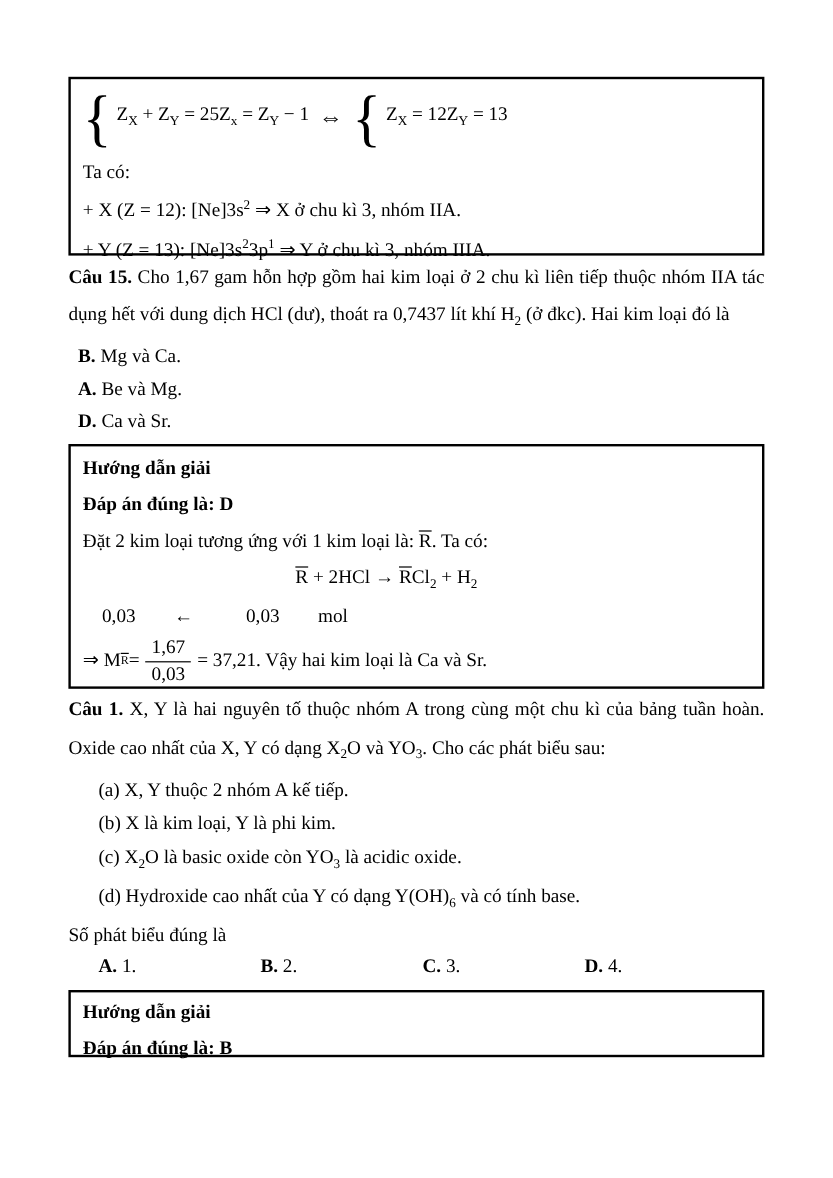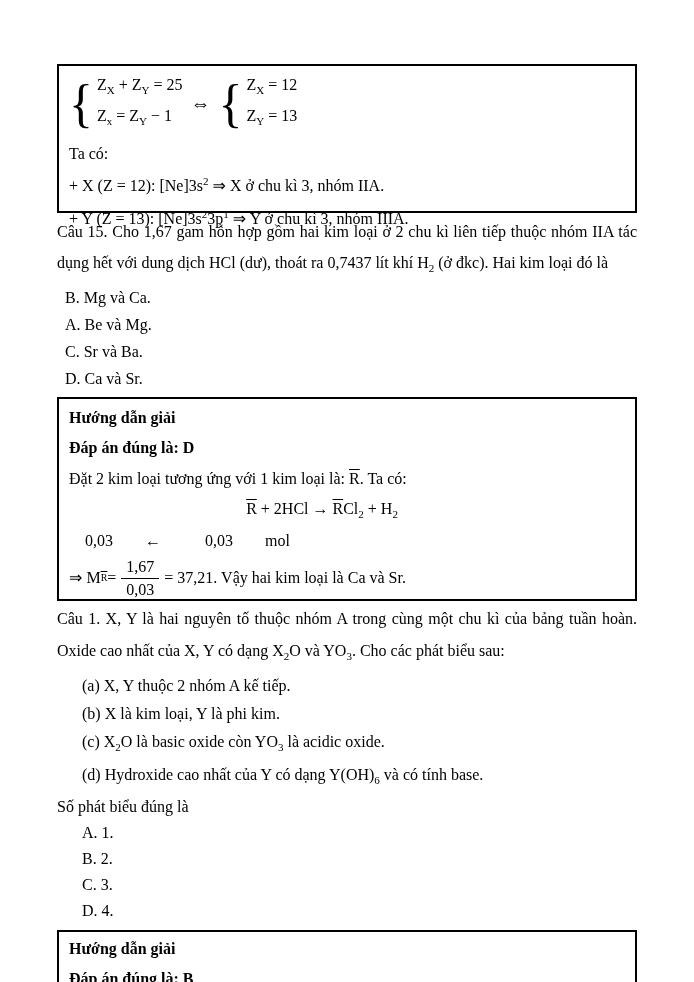--- a/index.html
+++ b/index.html
@@ -4,56 +4,56 @@
 <style>
   * { margin:0; padding:0; box-sizing:border-box; }
   html,body { width:694px; height:982px; background:#ffffff; }
   body {
     font-family:"Liberation Serif", serif;
     font-size:16px;
     color:#000000;
     overflow:hidden;
   }
   .page { padding:64px 57px 0 57px; }
-  .b { font-weight:normal; }
+  .b { font-weight:bold; }
 
   
   .box {
     border:2px solid #000000;
     padding:4px 10px 2px 10px;
   }
   .box1 { height:149px; }
   .box2 { height:204px; margin-top:5px; }
   .box3 { height:56px; margin-top:6px; padding-top:2px; }
 
   
   .eq-row { display:flex; align-items:center; margin:2px 0 6px 0; }
   .brace {
     font-size:50px;
     line-height:52px;
     font-weight:400;
     margin-right:4px;
     transform:scaleY(1.05);
   }
-  .eq-col { display:flex; flex-direction:column; }
+  .eq-col { display:flex; }
   .eq-line { line-height:26px; font-size:16px; }
   .equiv { font-size:20px; margin:0 8px; }
 
   .sb { font-size:11px; vertical-align:-4px; }
   .sp { font-size:11px; vertical-align:6px; }
   .bline { line-height:28px; }
   .bline-first { line-height:27px; }
 
   
   .para { text-align:justify; line-height:31px; margin-top:3px; }
   .para16 { text-align:justify; line-height:32px; margin-top:2px; }
   .opt { line-height:27px; padding-left:8px; }
   .stmt { line-height:28px; padding-left:25px; }
   .qline { line-height:26px; }
-  .opt-row { display:flex; padding-left:25px; line-height:26px;flex-direction:column; }
+  .opt-row { display:flex; padding-left:25px; line-height:26px; }
   .opt-cell { width:135px; }
 
   
   .sol-title { line-height:30px; font-weight:bold; }
   .sol-answer { line-height:30px; font-weight:bold; }
   .sol-setup { line-height:32px; }
   .ovl { text-decoration:overline; }
   .center-line { text-align:center; padding-right:50px; line-height:28px; }
   .mol-line { padding-right:50px; line-height:26px; }
   .mol-line span { margin:0 16px; }
@@ -91,21 +91,20 @@
     </div>
     <div class="bline-first">Ta có:</div>
     <div class="bline"><span>+ X (Z = 12): [Ne]3s</span><span class="sp">2</span><span> ⇒ X ở chu kì 3, nhóm IIA.</span></div>
     <div class="bline"><span>+ Y (Z = 13): [Ne]3s</span><span class="sp">2</span><span>3p</span><span class="sp">1</span><span> ⇒ Y ở chu kì 3, nhóm IIIA.</span></div>
   </div>
 
   <p class="para"><span class="b">Câu 15.</span><span> Cho 1,67 gam hỗn hợp gồm hai kim loại ở 2 chu kì liên tiếp thuộc nhóm IIA tác dụng hết với dung dịch HCl (dư), thoát ra 0,7437 lít khí H</span><span class="sb">2</span><span> (ở đkc). Hai kim loại đó là</span></p>
 
   <div class="opt"><span class="b">B.</span><span> Mg và Ca.</span></div>
   <div class="opt"><span class="b">A.</span><span> Be và Mg.</span></div>
-  <div class="opt"><span class="b">C.</span><span> Sr và Ba.</span></div>
   <div class="opt"><span class="b">D.</span><span> Ca và Sr.</span></div>
 
   <div class="box box2">
     <div class="sol-title">Hướng dẫn giải</div>
     <div class="sol-answer">Đáp án đúng là: D</div>
     <div class="sol-setup"><span>Đặt 2 kim loại tương ứng với 1 kim loại là: </span><span class="ovl">R</span><span>. Ta có:</span></div>
     <div class="center-line"><span class="ovl">R</span><span> + 2HCl → </span><span class="ovl">R</span><span>Cl</span><span class="sb">2</span><span> + H</span><span class="sb">2</span></div>
     <div class="mol-line"><span>0,03</span><span>←</span><span class="mol-v2">0,03</span><span>mol</span></div>
     <div class="conc">
       <span>⇒ M</span>

